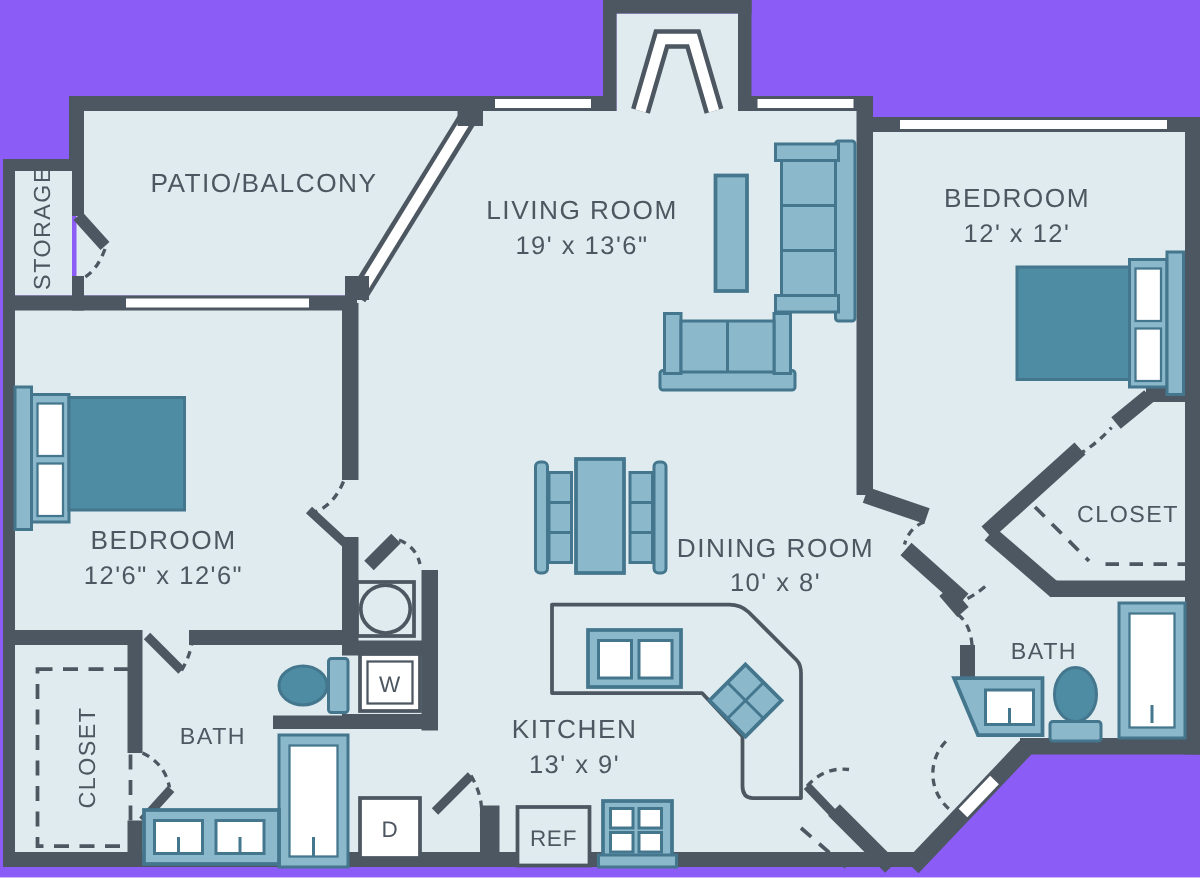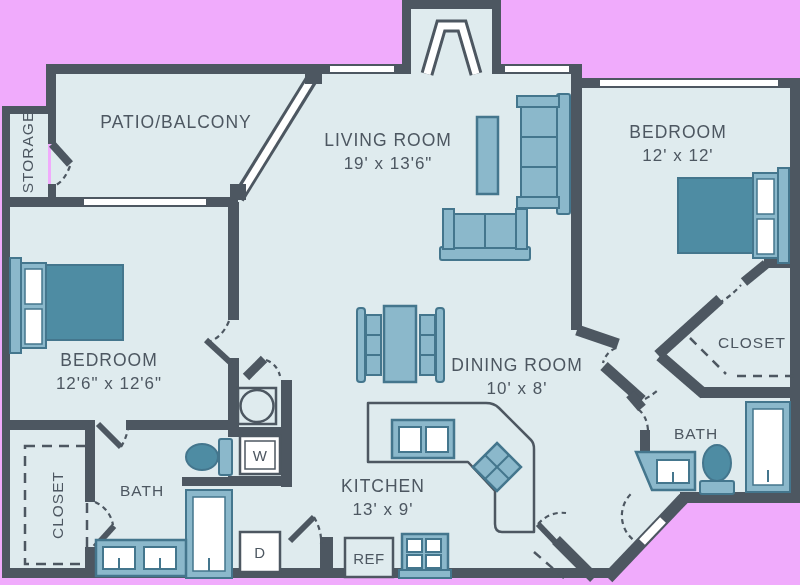--- a/index.html
+++ b/index.html
@@ -1,16 +1,16 @@
 <!DOCTYPE html>
 <html><head>
 <meta charset="utf-8">
 <style>
   html,body{margin:0;padding:0;background:#ffffff;}
-  .stage{position:relative;width:800px;height:585px;background:#f0abfc;overflow:hidden;
+  .stage{position:relative;width:800px;height:585px;background:#8b5cf6;overflow:hidden;
          font-family:"Liberation Sans", sans-serif;}
   svg text{font-family:"Liberation Sans", sans-serif; fill:#4d5761; letter-spacing:1px;}
   .room-label{font-size:17.5px;}
   .room-dims{font-size:17px;}
   .small-label{font-size:15.5px;}
   .appliance-label{font-size:15px; letter-spacing:0.5px;}
 </style>
 </head>
 <body>
 

